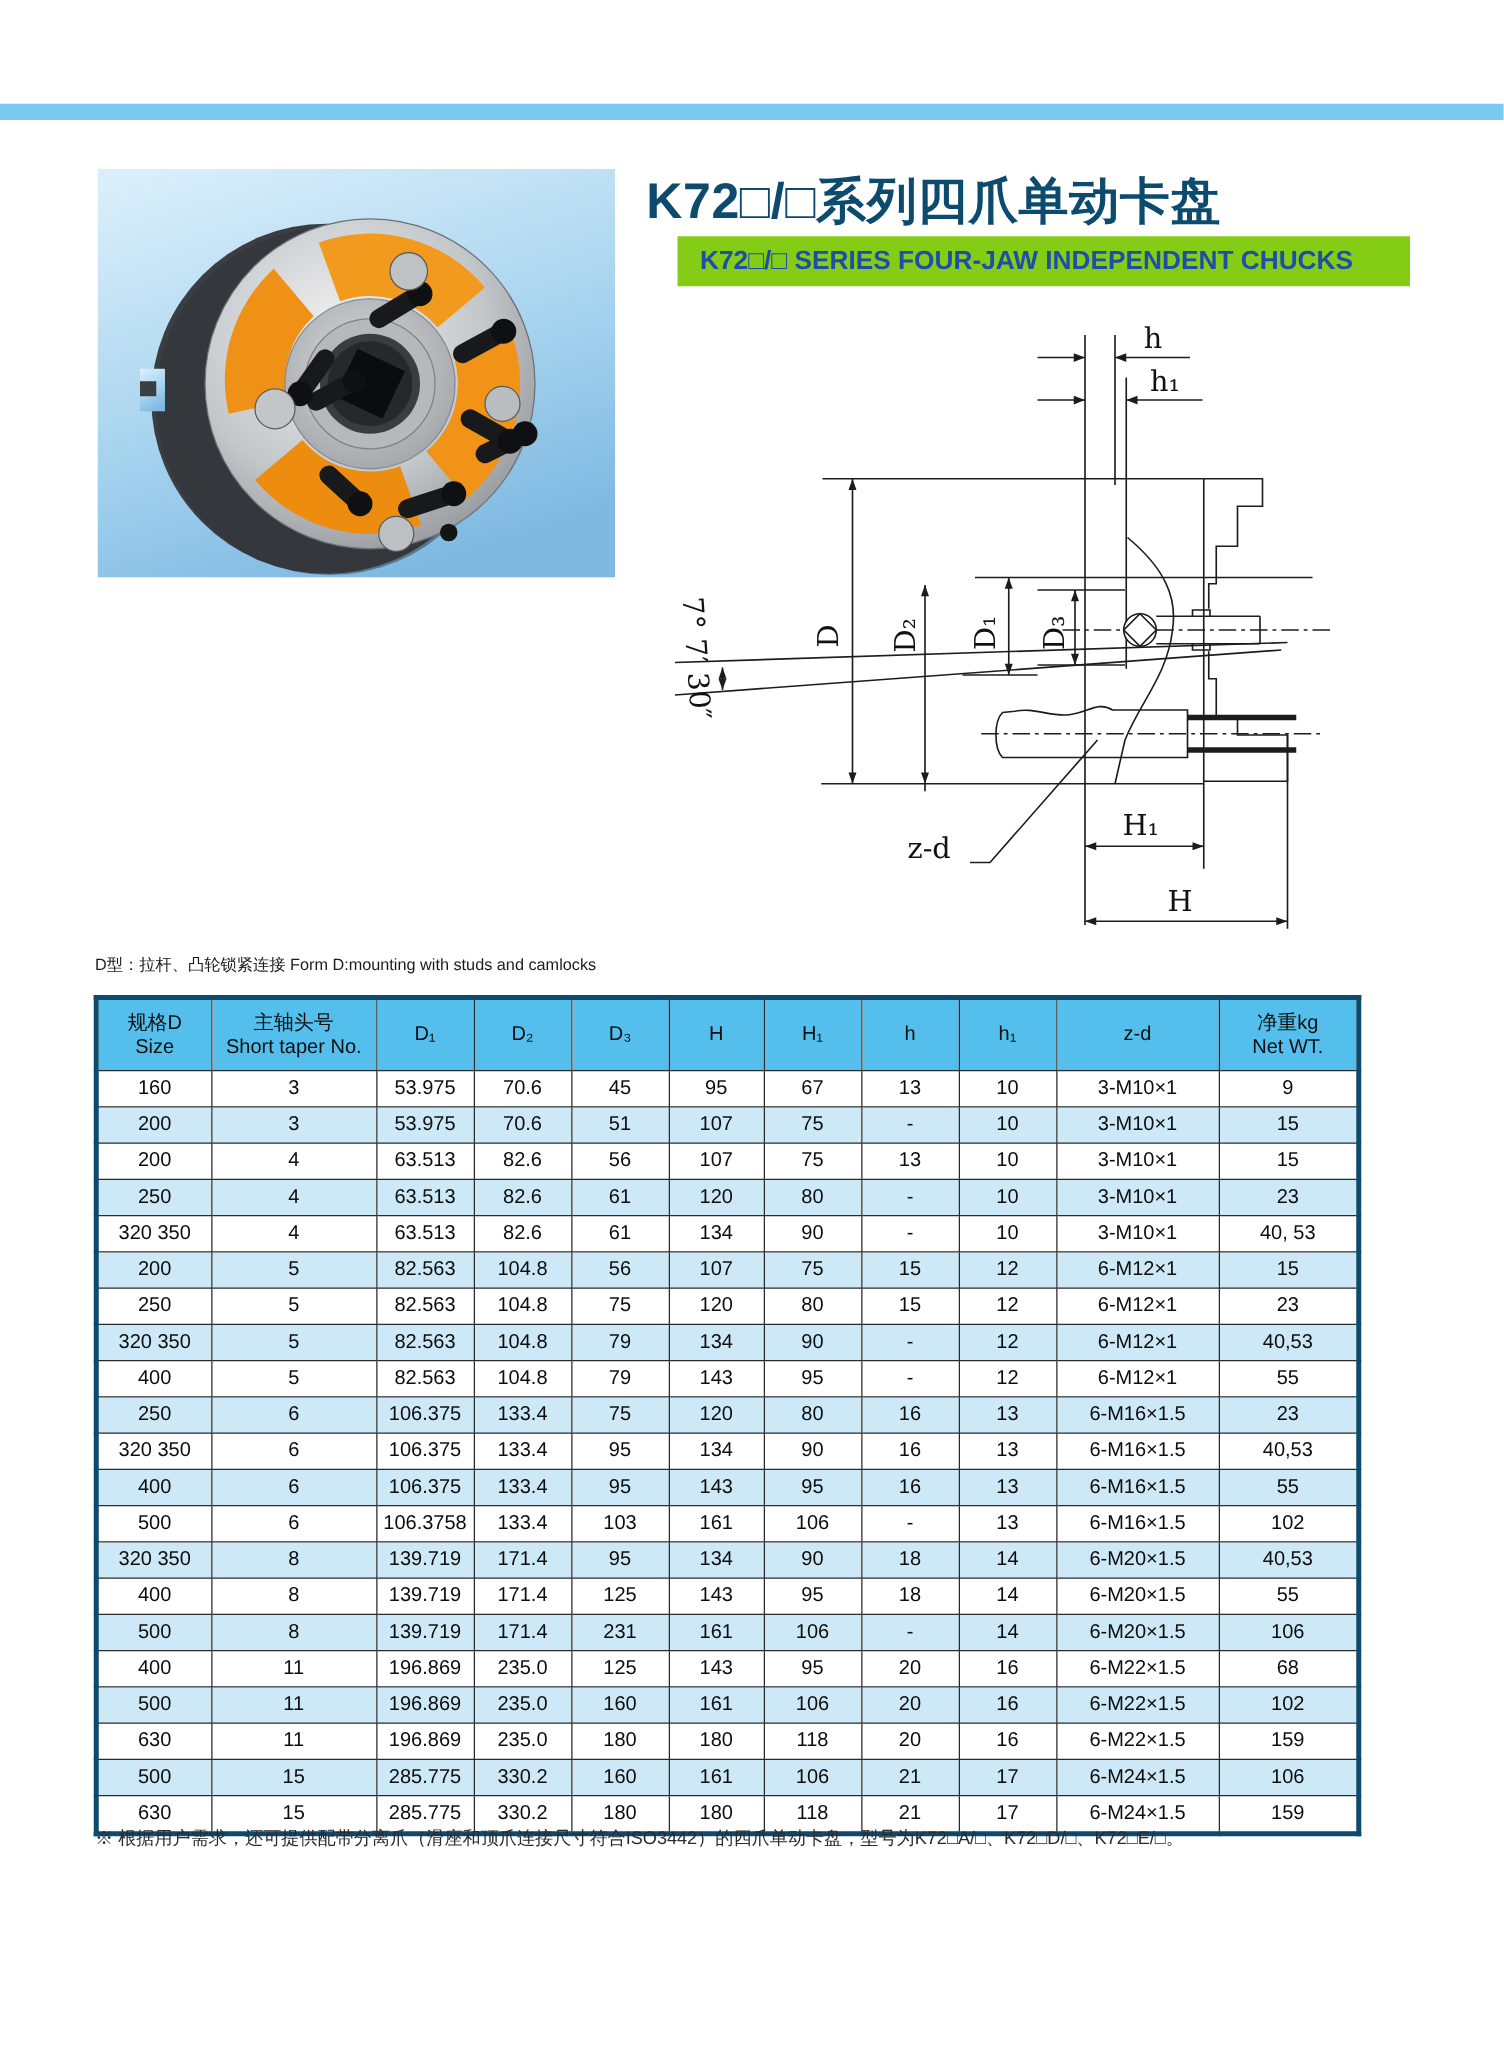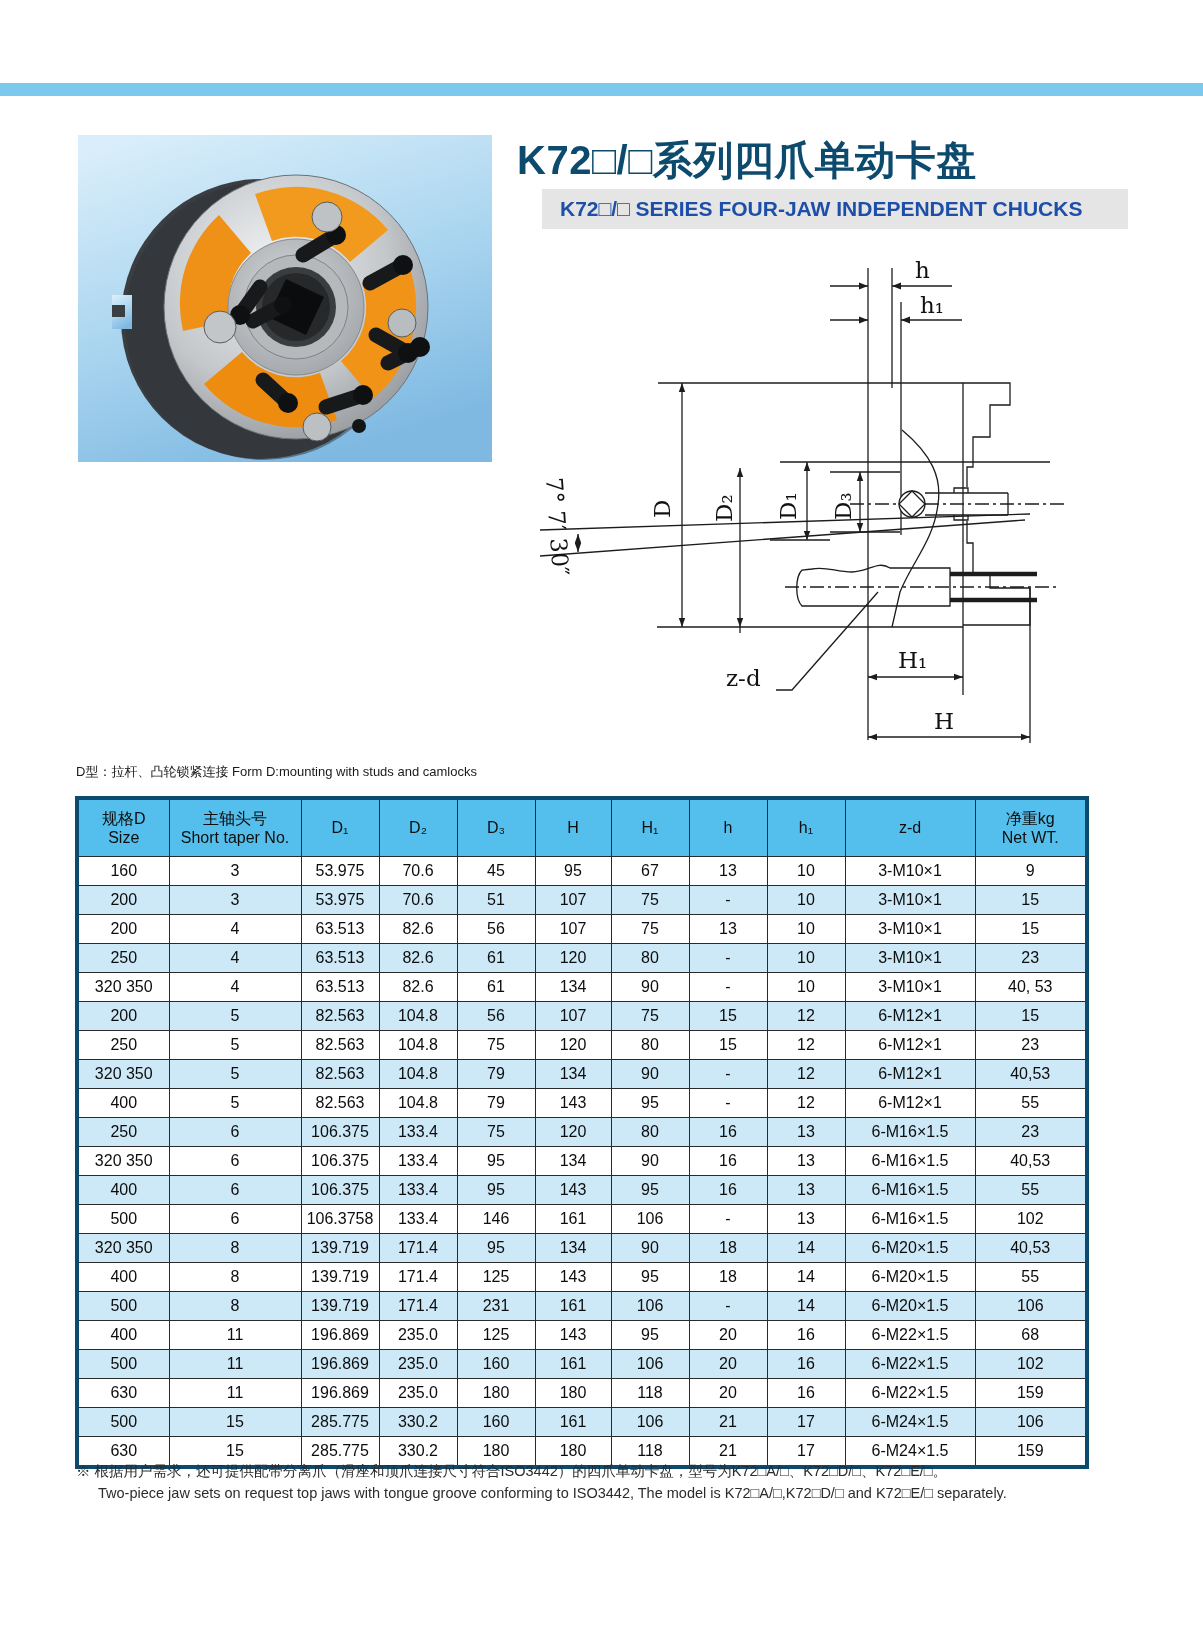--- a/index.html
+++ b/index.html
@@ -6,21 +6,21 @@
   body{width:1203px;height:1640px;background:#ffffff;position:relative;
        font-family:"Liberation Sans",sans-serif;color:#111;overflow:hidden;}
 
   .topbar{position:absolute;left:0;top:83px;width:1203px;height:13px;background:#7bc9ee;}
 
   .photo{position:absolute;left:78px;top:135px;width:414px;height:327px;}
 
   .title{position:absolute;left:517px;top:133px;font-size:40px;font-weight:bold;
          color:#0c4a6e;letter-spacing:0.5px;white-space:nowrap;}
 
-  .banner{position:absolute;left:542px;top:189px;width:586px;height:40px;background:#e5e5e5;
+  .banner{position:absolute;left:542px;top:189px;width:586px;height:40px;background:#84cc16;
           color:#1d4fa8;font-size:21px;font-weight:bold;line-height:40px;
           padding-left:18px;box-sizing:border-box;white-space:nowrap;}
 
   .drawing{position:absolute;left:530px;top:240px;}
   .drawing text{font-family:"DejaVu Serif",serif;font-size:23px;fill:#111;}
 
   .caption{position:absolute;left:76px;top:763px;font-size:13px;color:#1a1a1a;white-space:nowrap;}
 
   table.datatable{position:absolute;left:75px;top:796px;border-collapse:collapse;
                   table-layout:fixed;border:4px solid #0c4a6e;}
@@ -412,21 +412,21 @@
         <td>16</td>
         <td>13</td>
         <td>6-M16×1.5</td>
         <td>55</td>
       </tr>
       <tr>
         <td>500</td>
         <td>6</td>
         <td>106.3758</td>
         <td>133.4</td>
-        <td>146</td>
+        <td>103</td>
         <td>161</td>
         <td>106</td>
         <td>-</td>
         <td>13</td>
         <td>6-M16×1.5</td>
         <td>102</td>
       </tr>
       <tr>
         <td>320 350</td>
         <td>8</td>
@@ -529,14 +529,13 @@
         <td>21</td>
         <td>17</td>
         <td>6-M24×1.5</td>
         <td>159</td>
       </tr>
     </tbody>
 </table>
 
 <div class="footnote">
   <div>※ 根据用户需求，还可提供配带分离爪（滑座和顶爪连接尺寸符合ISO3442）的四爪单动卡盘，型号为K72□A/□、K72□D/□、K72□E/□。</div>
-  <div class="en-line">Two-piece jaw sets on request top jaws with tongue groove conforming to ISO3442, The model is K72□A/□,K72□D/□ and K72□E/□ separately.</div>
 </div>
 
 </body></html>

